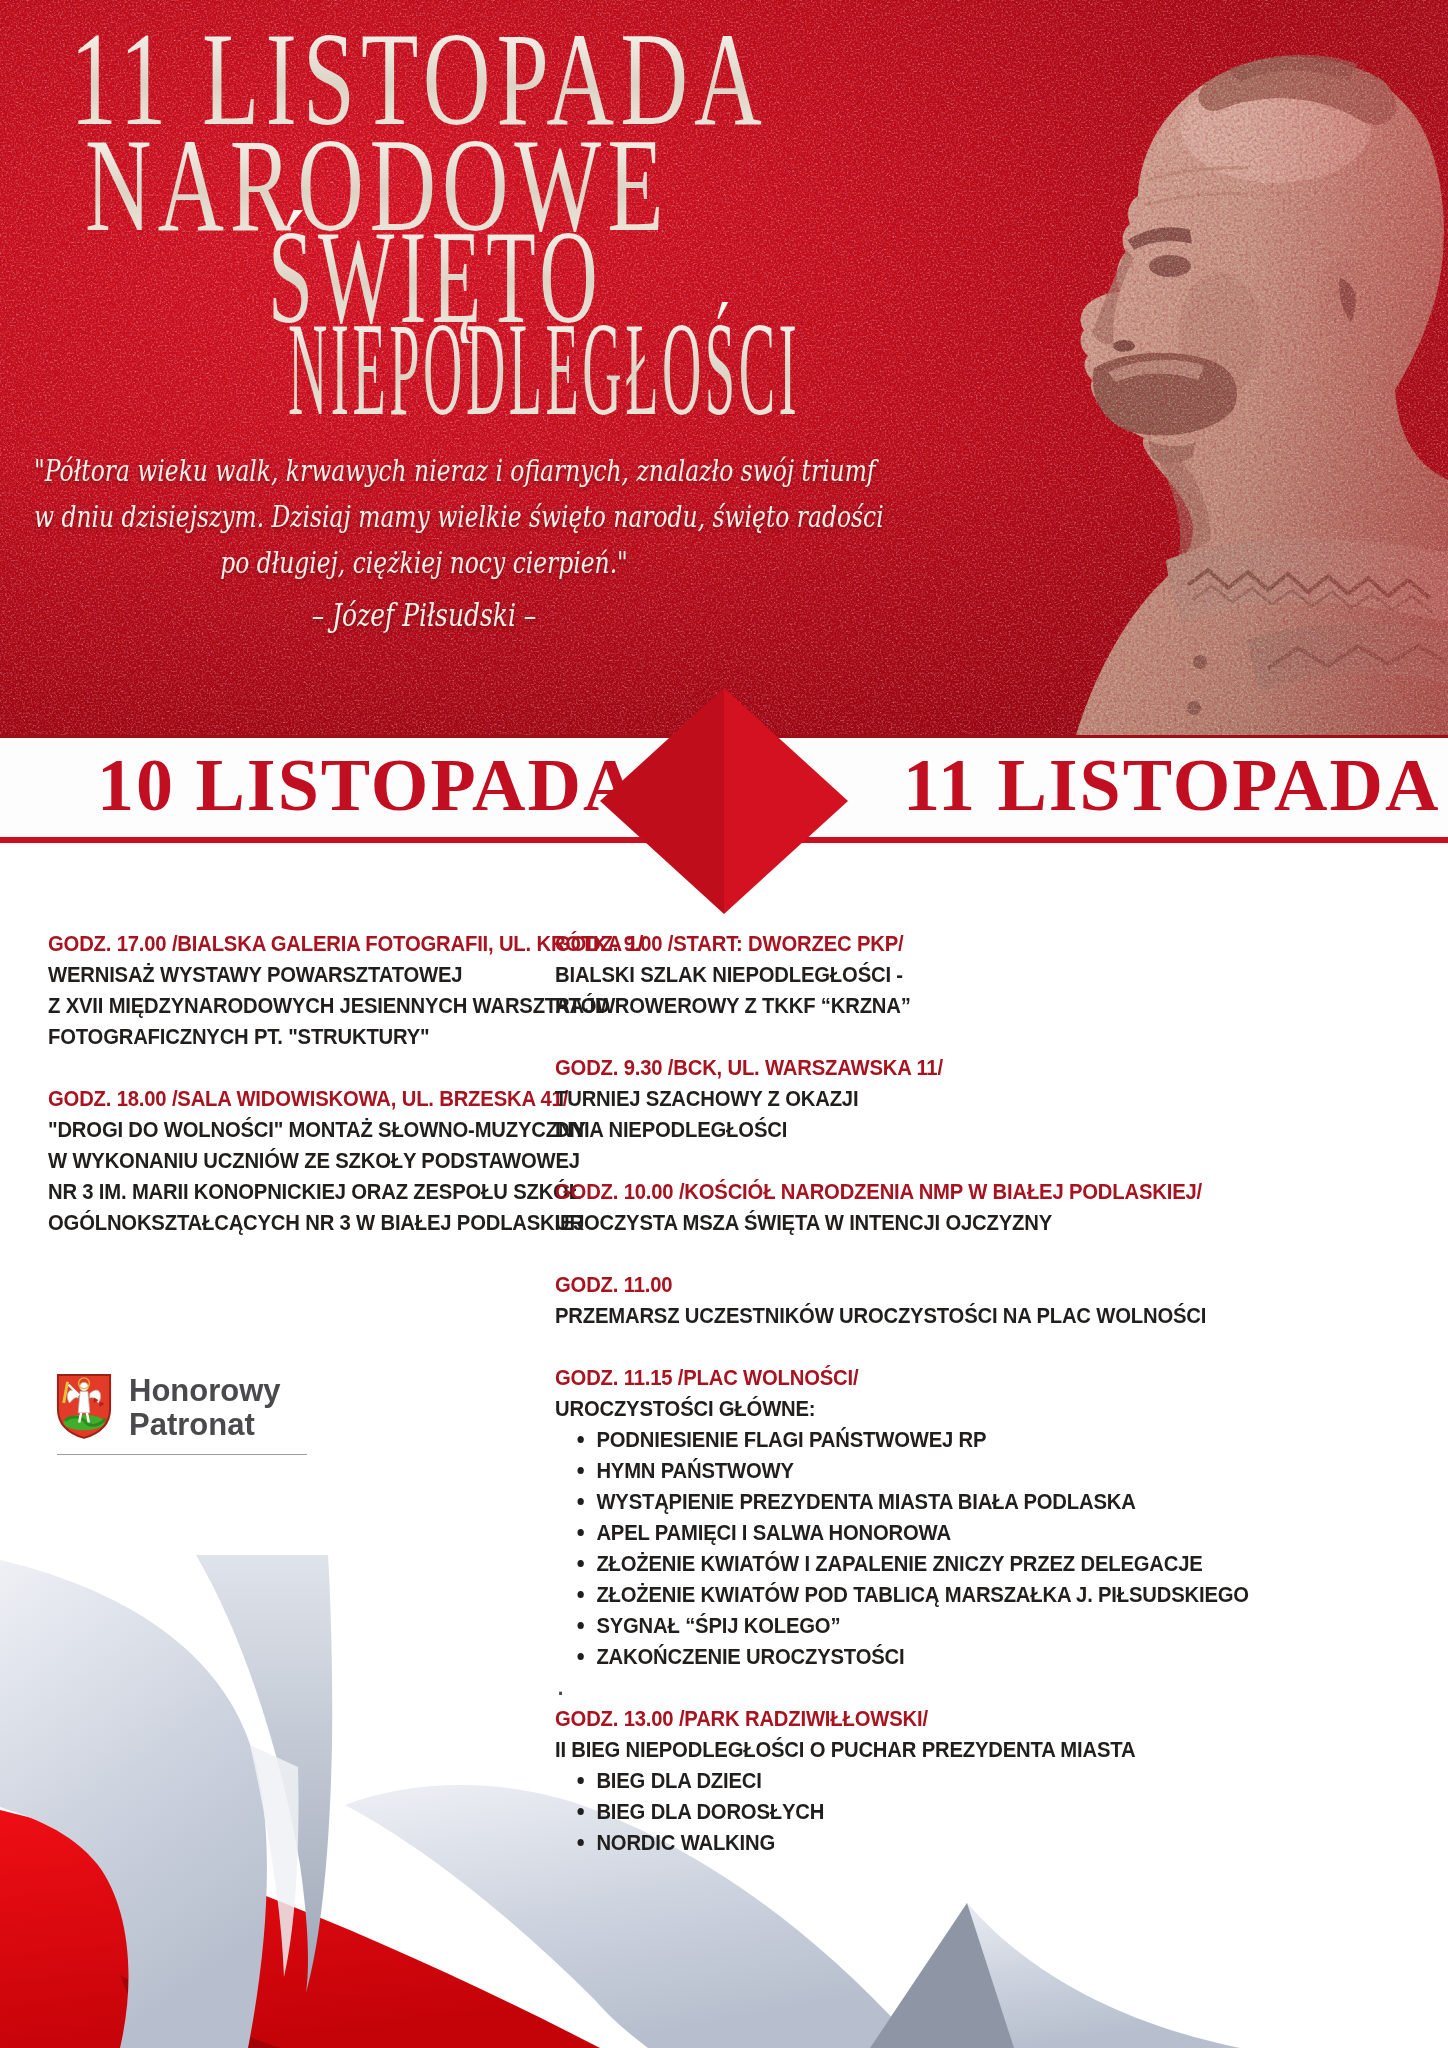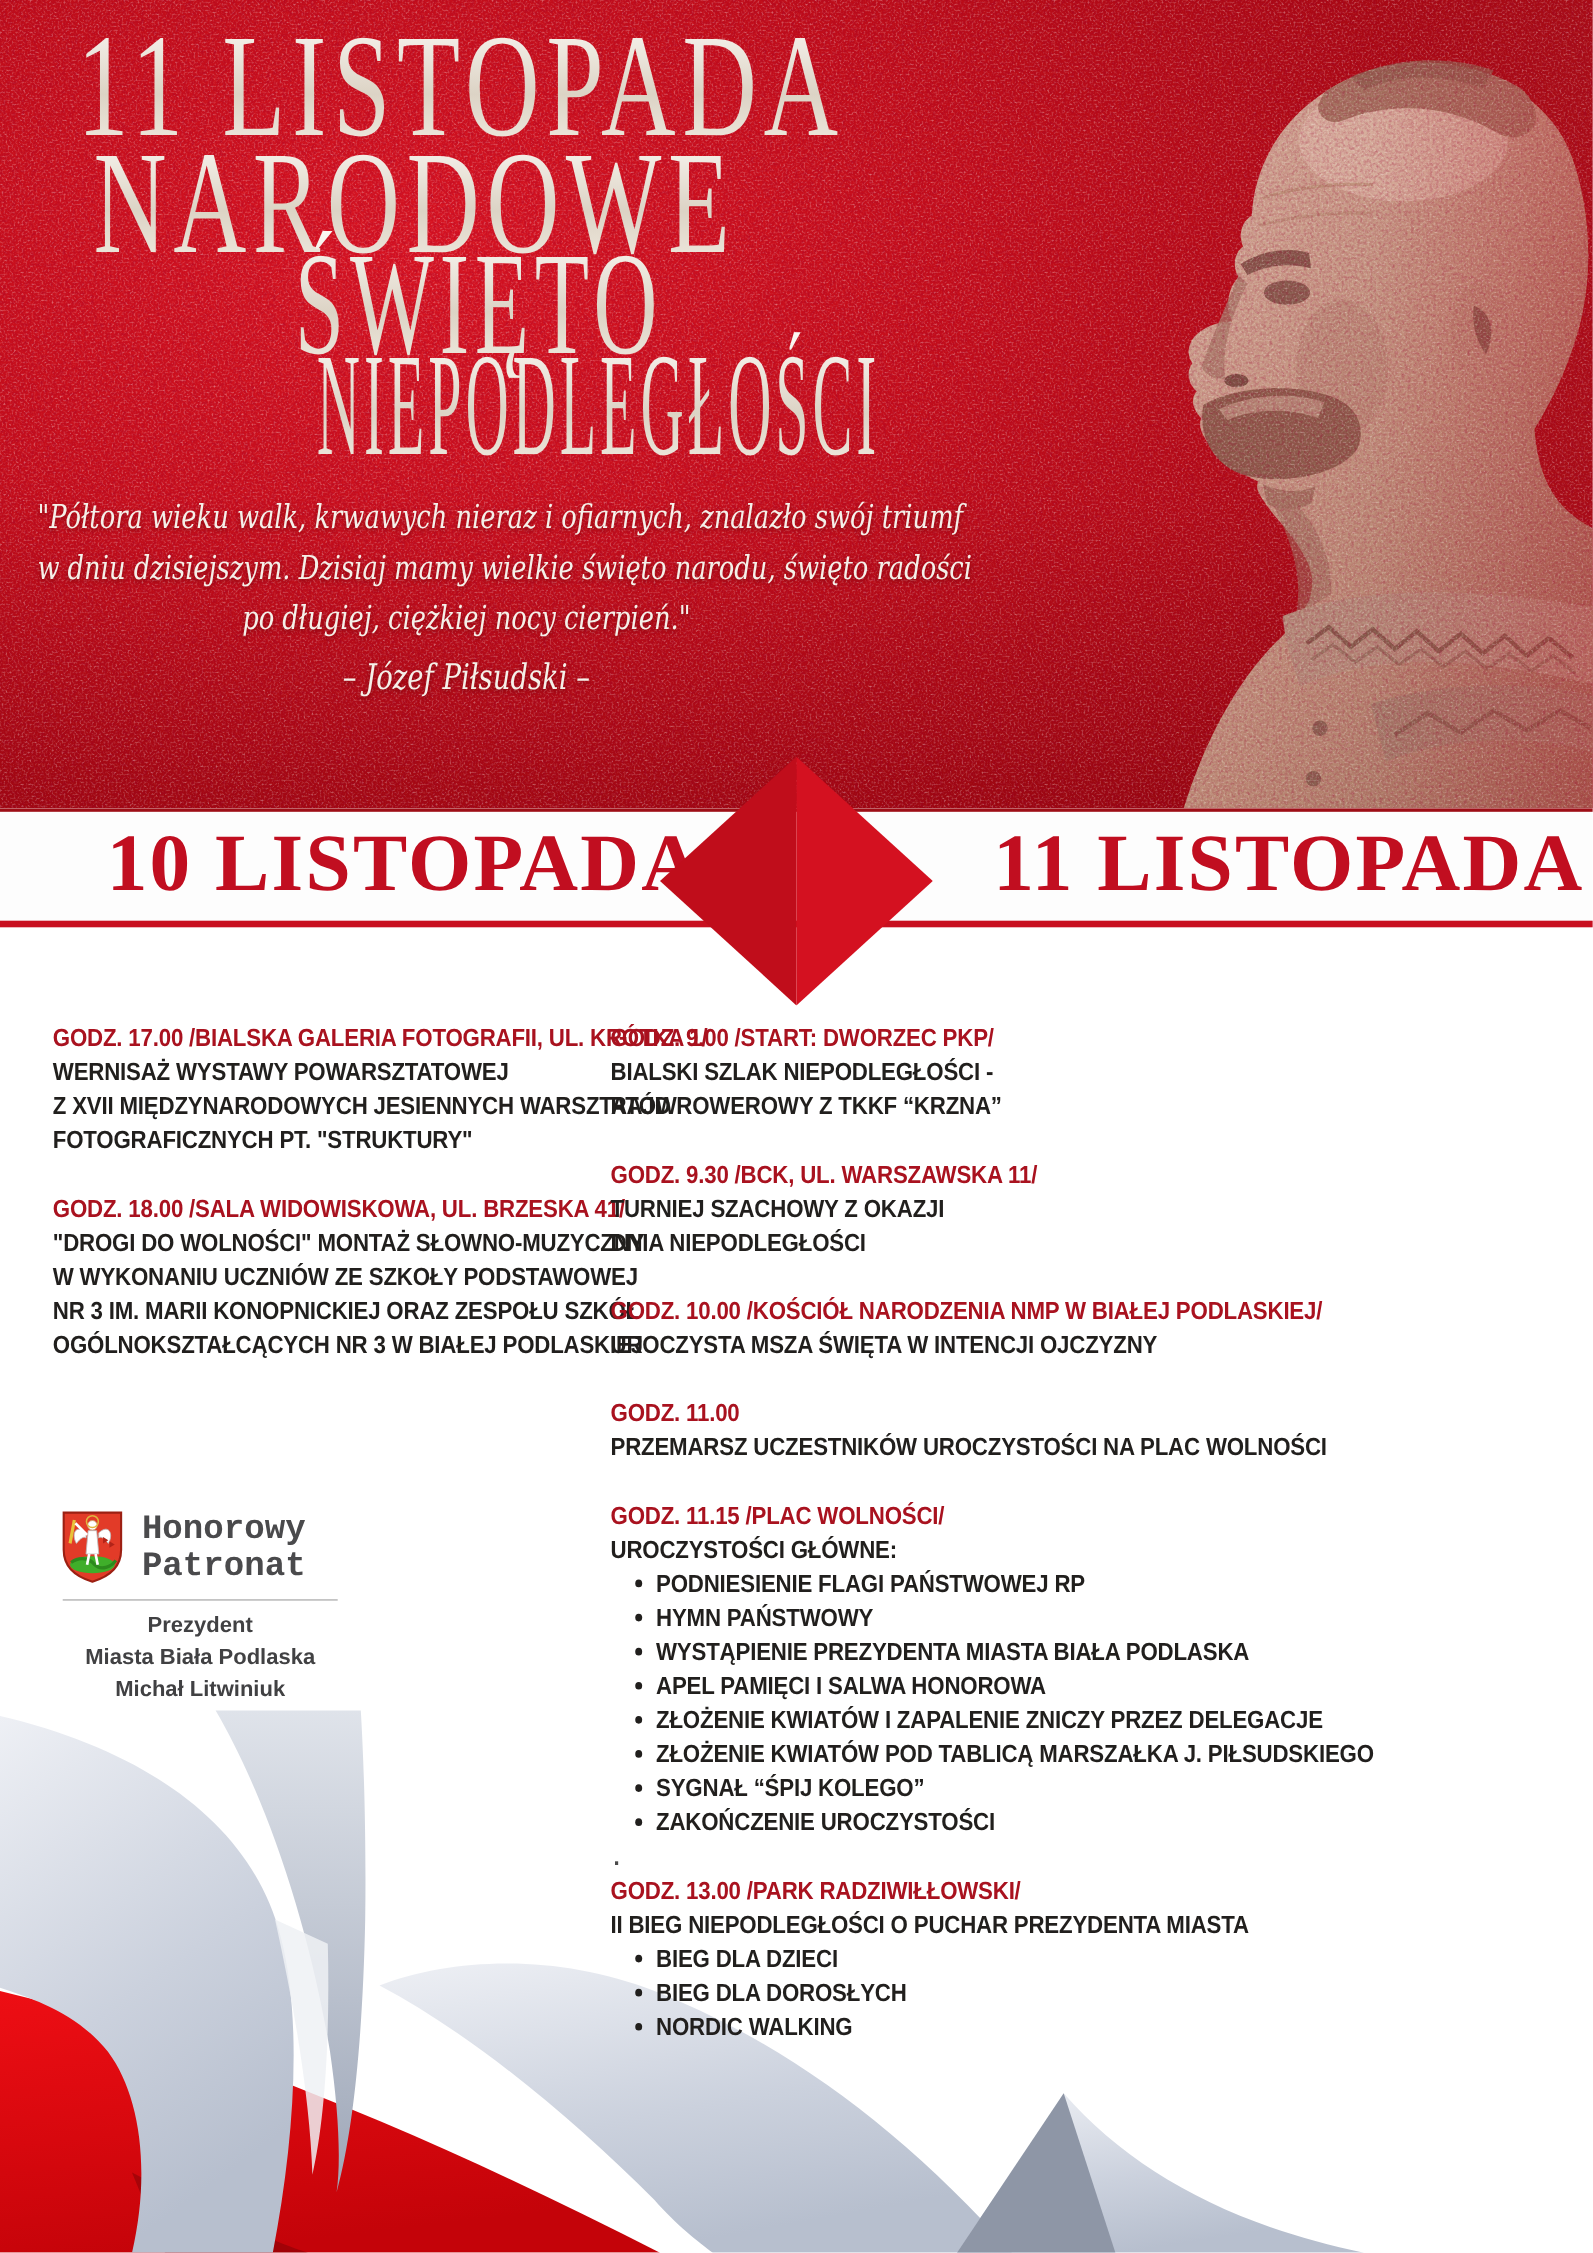--- a/index.html
+++ b/index.html
@@ -48,21 +48,21 @@
   .bh{color:#a9121f;}
   .bl{color:#211f1d;}
   .bl.bullet{position:relative;padding-left:46px;}
   .bl.bullet::before{content:"";position:absolute;left:25px;top:12px;width:7px;height:7px;border-radius:50%;background:#211f1d;}
   .bl.dotline{color:#4a4a4a;padding-left:3px;}
 
   
   .patron{position:absolute;left:55px;top:1368px;z-index:3;width:260px;}
   .prow{display:flex;align-items:flex-start;}
   .crest{width:58px;height:68px;flex:0 0 58px;margin-top:4px;}
-  .ptitle{margin-left:16px;font-size:31px;line-height:34px;font-weight:700;color:#4a4a4c;margin-top:6px;font-family:Liberation Mono, monospace;}
+  .ptitle{margin-left:16px;font-size:31px;line-height:34px;font-weight:700;color:#4a4a4c;margin-top:6px;}
   .pdiv{width:250px;height:1px;background:#9e9e9e;margin:12px 0 9px 2px;}
   .psub{width:254px;text-align:center;font-size:20px;line-height:29px;font-weight:700;color:#414143;}
 
   
   .flag{position:absolute;left:0;top:1545px;width:1448px;height:503px;z-index:1;}
 </style>
 </head>
 <body>
 
 <div class="hero">
@@ -238,25 +238,20 @@
       <line x1="25" y1="24" x2="14" y2="13" stroke="#ffffff" stroke-width="2.5"></line>
       <path d="M40,26 l5,3 l-5,3 Z" fill="#b22318"></path>
       <path d="M46,30 l5,3 l-5,3 Z" fill="#b22318"></path>
     </svg>
     <div class="ptitle">
       <div>Honorowy</div>
       <div>Patronat</div>
     </div>
   </div>
   <div class="pdiv"></div>
-  <div class="psub">
-    <div>Prezydent</div>
-    <div>Miasta Biała Podlaska</div>
-    <div>Michał Litwiniuk</div>
-  </div>
 </div>
 
 <svg class="flag" viewBox="0 0 1448 503" aria-hidden="true">
   <defs>
     <linearGradient id="g1" x1="0" y1="0" x2="0.4" y2="1">
       <stop offset="0" stop-color="#eef0f5"></stop>
         <stop offset="0.6" stop-color="#cbd1dd"></stop>
         <stop offset="1" stop-color="#b7bfce"></stop>
     </linearGradient>
     <linearGradient id="g2" x1="0" y1="0" x2="0" y2="1">

